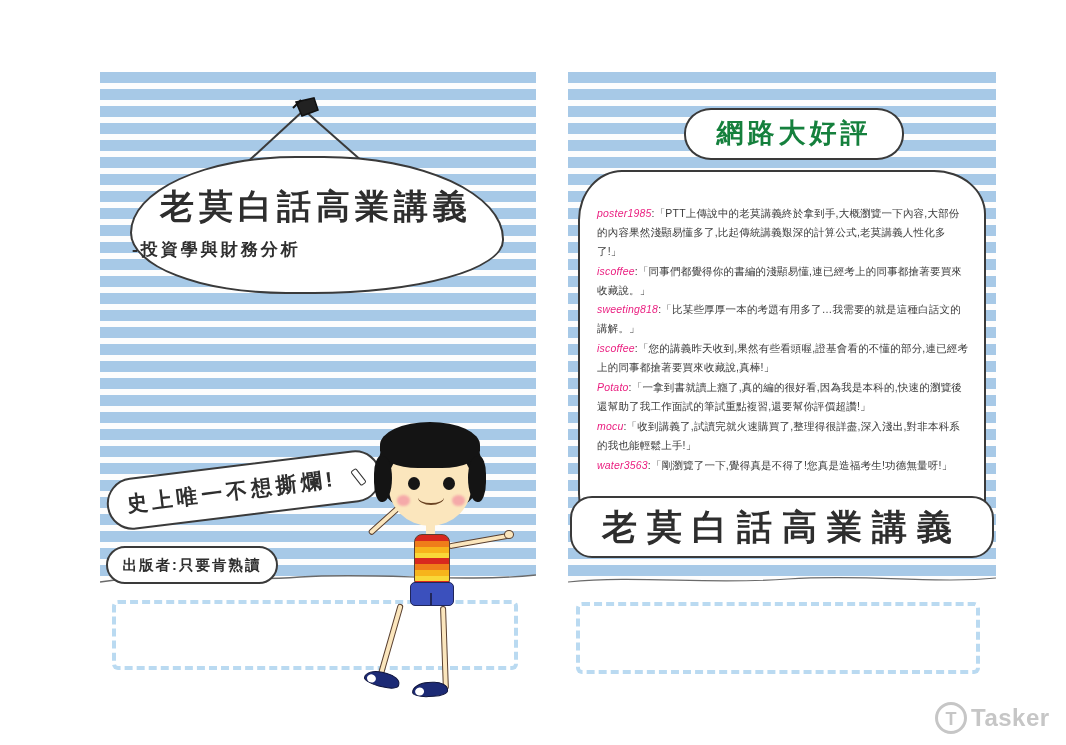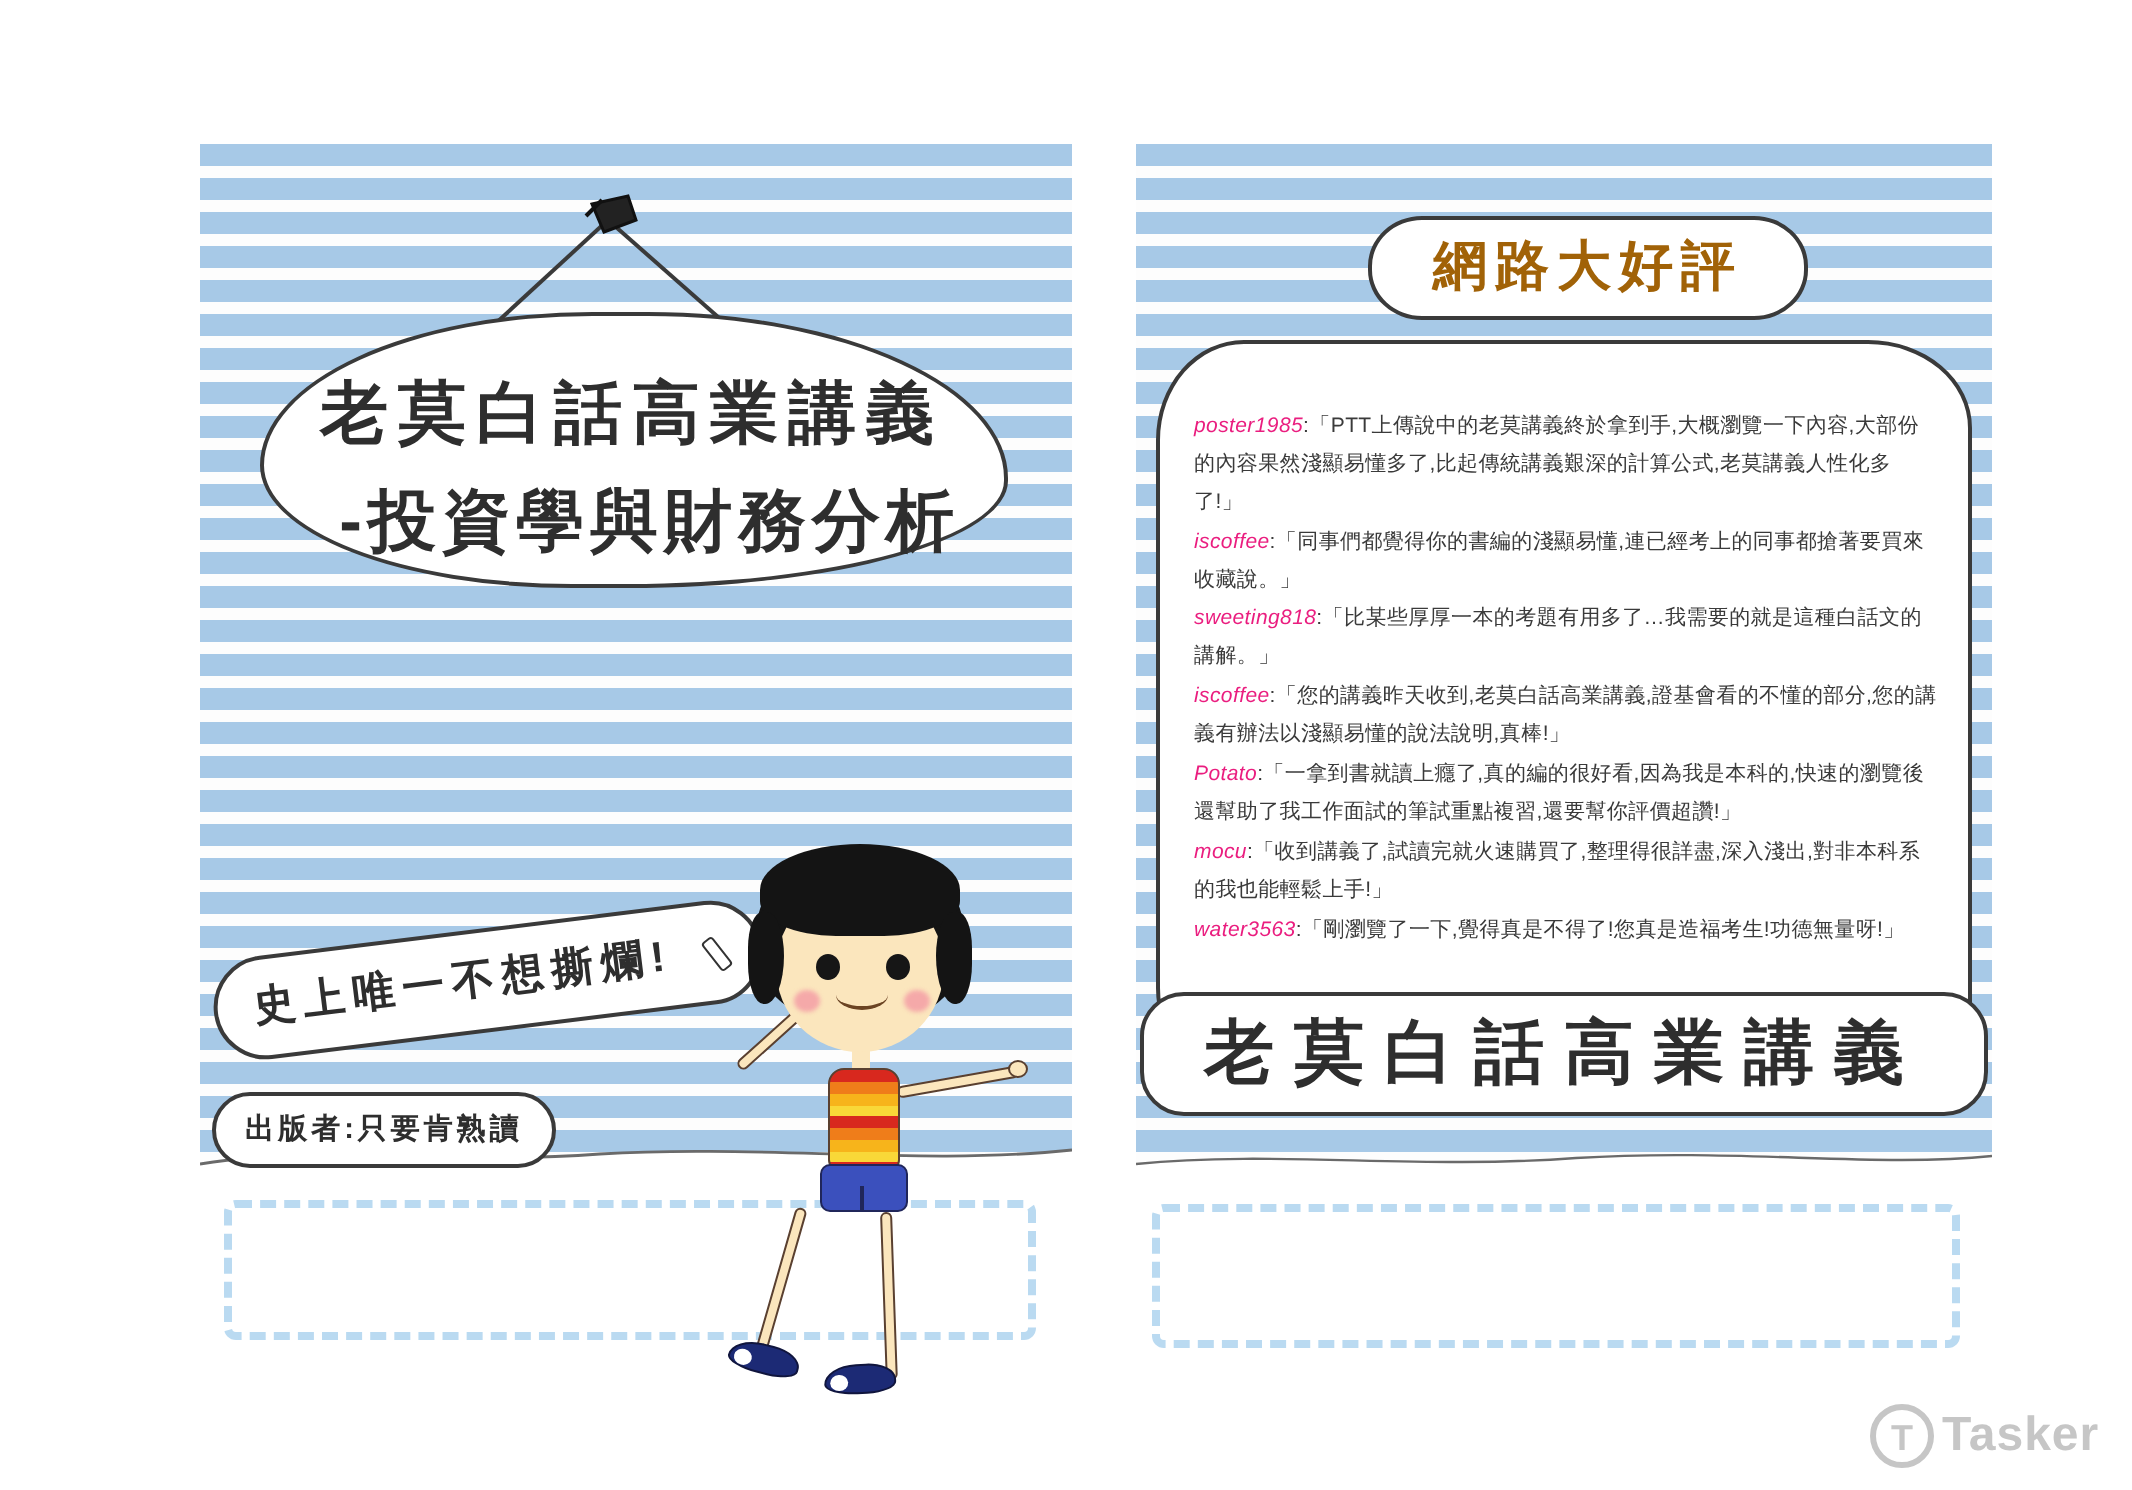--- a/index.html
+++ b/index.html
@@ -26,21 +26,21 @@
   
   .hanger-svg { position:absolute; left:0; top:24px; width:436px; height:80px; }
 
   .title-bubble {
     position:absolute; left:30px; top:84px; width:374px; height:138px;
     background:#fff; border:2.5px solid #3a3a3a;
     border-radius: 48% 52% 55% 45% / 60% 65% 42% 48%;
     color:#2e2e2e; z-index:2;
   }
   .title-line1 { display:block; font-size:34px; font-weight:bold; letter-spacing:5px; padding:26px 0 0 28px; }
-  .title-line2 { display:block; font-size:34px; font-weight:bold; letter-spacing:3px; text-align:right; padding:8px 22px 0 0; }
+  .title-line2 { display:block; font-size:17px; font-weight:bold; letter-spacing:3px; text-align:left; padding:8px 22px 0 0; }
 
   .tagline-banner {
     position:absolute; left:6px; top:392px; width:276px; height:52px;
     background:#fff; border:2px solid #3a3a3a; border-radius:26px;
     transform:rotate(-7deg);
     font-size:21px; font-weight:bold; color:#2e2e2e; letter-spacing:4px;
     line-height:48px; padding-left:18px; z-index:4;
   }
   .publisher-oval {
     position:absolute; left:6px; top:474px; width:172px; height:38px;
@@ -75,21 +75,21 @@
   .g-leg-r { left:88px; top:186px; width:6px; height:84px; background:#fbe6bd; border:1.2px solid #5a4030; border-radius:3px; transform:rotate(-2deg); transform-origin:top center; }
   .g-shoe { width:36px; height:15px; background:#1c2a75; border:1.5px solid #10153d; border-radius:50% 45% 45% 50% / 70% 60% 40% 40%; z-index:4; }
   .g-shoe::before { content:""; position:absolute; left:2px; top:4px; width:9px; height:8px; background:#fff; border-radius:50%; }
   .g-shoe.s1 { left:12px; top:252px; transform:rotate(14deg); }
   .g-shoe.s2 { left:60px; top:262px; transform:rotate(-3deg); }
 
   
   .header-oval {
     position:absolute; left:116px; top:36px; width:220px; height:52px;
     background:#fff; border:2.5px solid #3a3a3a; border-radius:27px / 25px;
-    font-size:27px; font-weight:bold; color:#a16207; letter-spacing:4px;
+    font-size:27px; font-weight:bold; color:#15803d; letter-spacing:4px;
     text-align:center; line-height:47px; z-index:3;
   }
   .review-blob {
     position:absolute; left:10px; top:98px; width:408px; height:372px;
     background:#fff; border:2.5px solid #3a3a3a;
     border-radius: 44px 52px 46px 40px / 50px 44px 40px 48px;
     z-index:1;
   }
   .reviews { position:absolute; left:17px; right:15px; top:32px; }
   .review { font-size:10.5px; line-height:1.8; color:#3a3a3a; margin-bottom:1px; letter-spacing:0.2px; }
@@ -166,21 +166,21 @@
 
   <div class="page page-back">
 
     <div class="header-oval">網路大好評</div>
 
     <div class="review-blob">
       <div class="reviews">
         <p class="review"><span class="user">poster1985</span><span>:「PTT上傳說中的老莫講義終於拿到手,大概瀏覽一下內容,大部份的內容果然淺顯易懂多了,比起傳統講義艱深的計算公式,老莫講義人性化多了!」</span></p>
         <p class="review"><span class="user">iscoffee</span><span>:「同事們都覺得你的書編的淺顯易懂,連已經考上的同事都搶著要買來收藏說。」</span></p>
         <p class="review"><span class="user">sweeting818</span><span>:「比某些厚厚一本的考題有用多了…我需要的就是這種白話文的講解。」</span></p>
-        <p class="review"><span class="user">iscoffee</span><span>:「您的講義昨天收到,老莫白話高業講義,證基會看的不懂的部分,您的講義有辦法以淺顯易懂的說法說明,真棒!」</span></p>
+        <p class="review"><span class="user">iscoffee</span><span>:「您的講義昨天收到,果然有些看頭喔,證基會看的不懂的部分,連已經考上的同事都搶著要買來收藏說,真棒!」</span></p>
         <p class="review"><span class="user">Potato</span><span>:「一拿到書就讀上癮了,真的編的很好看,因為我是本科的,快速的瀏覽後還幫助了我工作面試的筆試重點複習,還要幫你評價超讚!」</span></p>
         <p class="review"><span class="user">mocu</span><span>:「收到講義了,試讀完就火速購買了,整理得很詳盡,深入淺出,對非本科系的我也能輕鬆上手!」</span></p>
         <p class="review"><span class="user">water3563</span><span>:「剛瀏覽了一下,覺得真是不得了!您真是造福考生!功德無量呀!」</span></p>
       </div>
     </div>
 
     <div class="bottom-title-band">老莫白話高業講義</div>
 
     <div class="shore" style="height:90px;">
       <svg viewBox="0 0 428 18" preserveAspectRatio="none">

